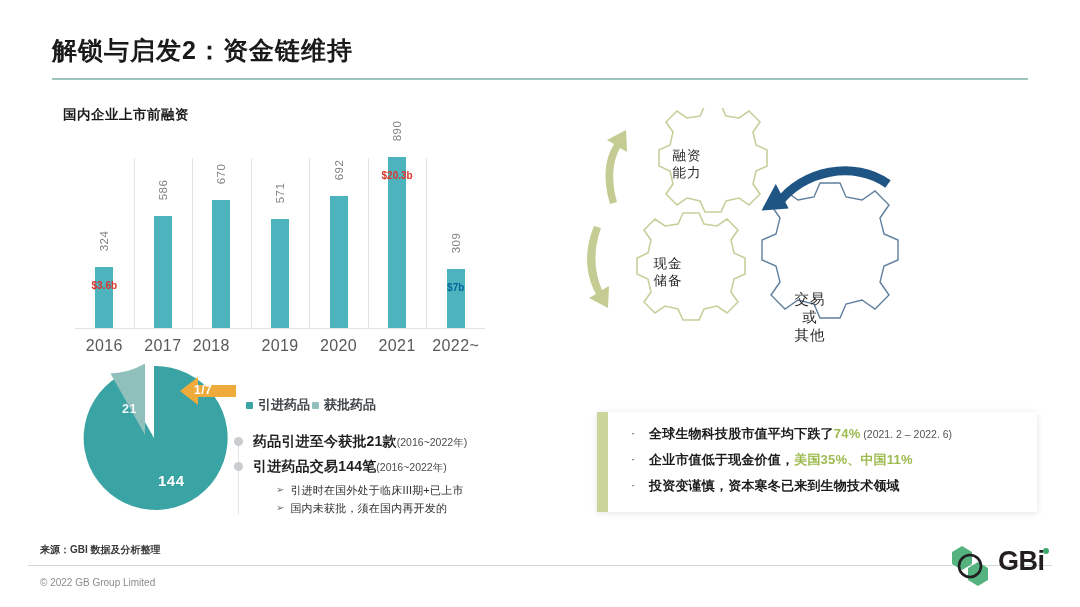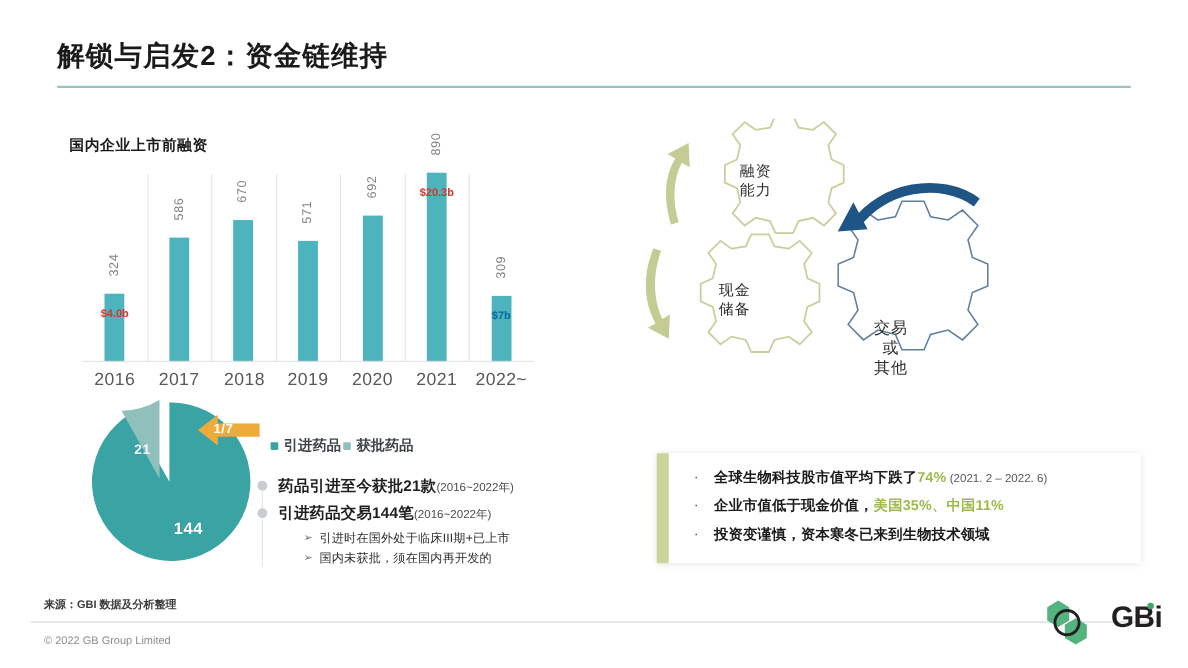--- a/index.html
+++ b/index.html
@@ -14,21 +14,21 @@
   .title{
     position:absolute;left:52px;top:34px;
     font-size:25px;font-weight:700;color:#1a1a1a;letter-spacing:1px;
   }
   .title-rule{
     position:absolute;left:52px;top:78px;width:976px;height:2px;
     background:#9cc3bd;
   }
   .subtitle{
     position:absolute;left:63px;top:106px;
-    font-size:13.5px;font-weight:700;color:#1a1a1a;letter-spacing:.5px;margin-top:17px;
+    font-size:13.5px;font-weight:700;color:#1a1a1a;letter-spacing:.5px;
   }
 
   
   .barchart{position:absolute;left:60px;top:140px;width:425px;height:215px;}
   .plot{position:absolute;left:15px;top:0;right:0;bottom:26px;}
   .vgrid{position:absolute;top:18px;bottom:0;width:1px;background:#e2e6e8;}
   .axis{position:absolute;left:0;right:0;bottom:0;height:1px;background:#dfe3e5;}
   .bar-slot{position:absolute;bottom:0;top:0;}
   .bar{
     position:absolute;bottom:0;left:50%;transform:translateX(-50%);
@@ -104,40 +104,40 @@
   .callout-list{position:absolute;left:34px;top:14px;right:10px;}
   .c-row{display:flex;align-items:flex-start;gap:14px;margin-bottom:9px;}
   .c-dot{font-size:12px;color:#3a3a3a;line-height:1.25;}
   .c-txt{font-size:13px;font-weight:700;color:#1b1b1b;line-height:1.3;letter-spacing:.2px;}
   .c-txt .hl{color:#9dbb4f;}
   .c-txt .dim{font-size:10.5px;font-weight:400;color:#555;letter-spacing:0;}
 
   
   .logo{position:absolute;left:946px;top:538px;width:106px;height:52px;}
   .logo-text{
-    position:absolute;left:64px;top:8px;font-size:27px;font-weight:700;
+    position:absolute;left:52px;top:8px;font-size:27px;font-weight:700;
     color:#231f20;letter-spacing:-.5px;text-align:right;
   }
   .logo-dot{position:absolute;left:97px;top:10px;width:6px;height:6px;border-radius:50%;background:#3ea86a;}
 </style>
 </head>
 <body>
 
 <div class="slide">
 
   <div class="title">解锁与启发2：资金链维持</div>
   <div class="title-rule"></div>
   <div class="subtitle">国内企业上市前融资</div>
 
   <div class="barchart">
     <div class="plot" id="plot">
         <div class="bar-slot" style="left: 0px; width: 58.5714px;">
           <div class="bar" style="height: 62px; background: rgb(77, 179, 188);"></div>
           <div class="bar-val" style="bottom: 82px;">324</div>
-          <div class="bar-note" style="color: rgb(217, 52, 43); bottom: 38px;">$4.0b</div>
+          <div class="bar-note" style="color: rgb(217, 52, 43); bottom: 38px;">$3.6b</div>
         </div>
         <div class="vgrid" style="left: 58.5714px;"></div>
         <div class="bar-slot" style="left: 58.5714px; width: 58.5714px;">
           <div class="bar" style="height: 113px; background: rgb(77, 179, 188);"></div>
           <div class="bar-val" style="bottom: 133px;">586</div>
         </div>
         <div class="vgrid" style="left: 117.143px;"></div>
         <div class="bar-slot" style="left: 117.143px; width: 58.5714px;">
           <div class="bar" style="height: 129px; background: rgb(77, 179, 188);"></div>
           <div class="bar-val" style="bottom: 149px;">670</div>
@@ -162,21 +162,21 @@
         <div class="bar-slot" style="left: 351.429px; width: 58.5714px;">
           <div class="bar" style="height: 60px; background: rgb(77, 179, 188);"></div>
           <div class="bar-val" style="bottom: 80px;">309</div>
           <div class="bar-note" style="color: #0369a1; bottom: 36px;">$7b</div>
         </div>
         <div class="axis"></div>
       </div>
     <div class="cats" id="cats">
         <div class="cat-label" style="position: absolute; left: 0px; width: 58.5714px;">2016</div>
         <div class="cat-label" style="position: absolute; left: 58.5714px; width: 58.5714px; margin-top: 19px;">2017</div>
-        <div class="cat-label" style="position: absolute; left: 118px; width: 58.5714px;">2018</div>
+        <div class="cat-label" style="position: absolute; left: 107px; width: 58.5714px;">2018</div>
         <div class="cat-label" style="position: absolute; left: 175.714px; width: 58.5714px;">2019</div>
         <div class="cat-label" style="position: absolute; left: 234.286px; width: 58.5714px;">2020</div>
         <div class="cat-label" style="position: absolute; left: 292.857px; width: 58.5714px;">2021</div>
         <div class="cat-label" style="position: absolute; left: 351.429px; width: 58.5714px;">2022~</div>
       </div>
   </div>
 
   <div class="pie-wrap">
     <svg class="pie-svg" width="152" height="152" viewBox="0 0 152 152">
 

